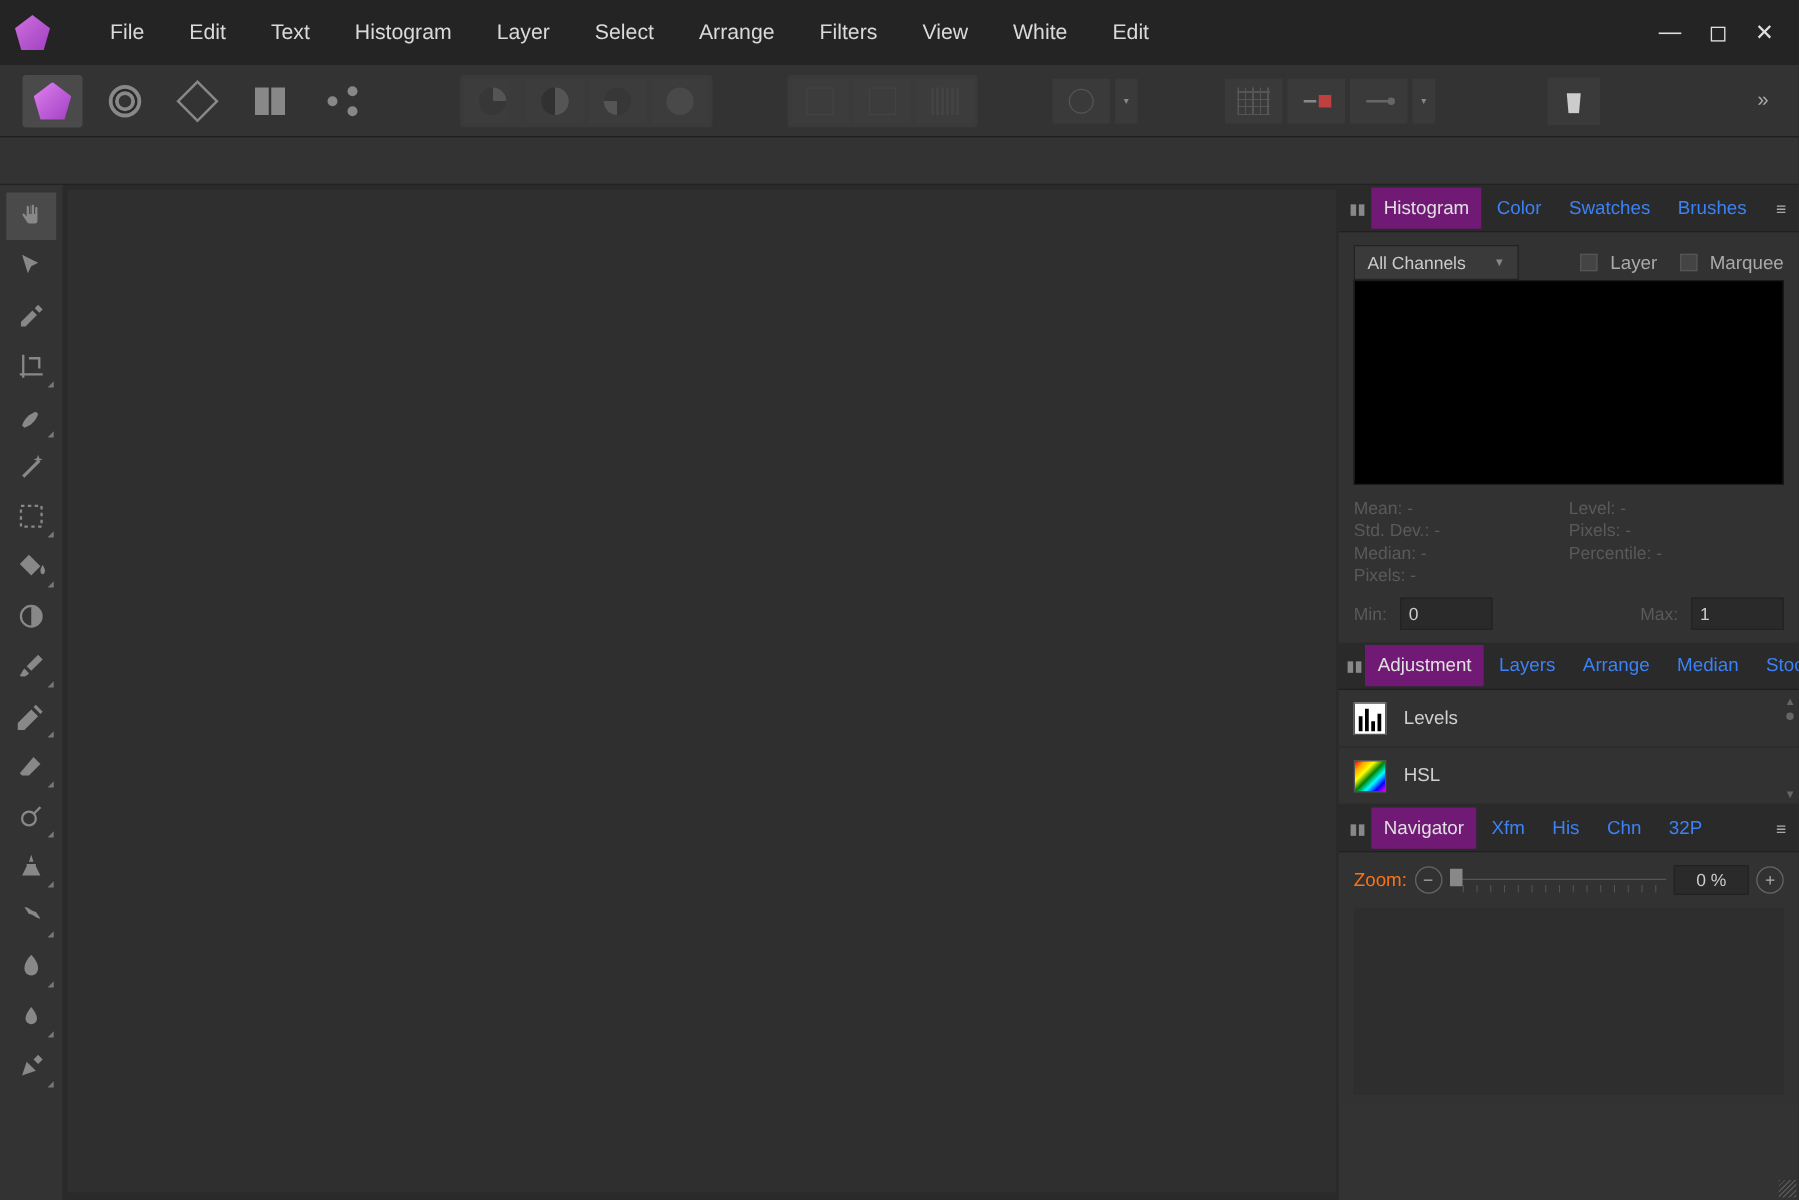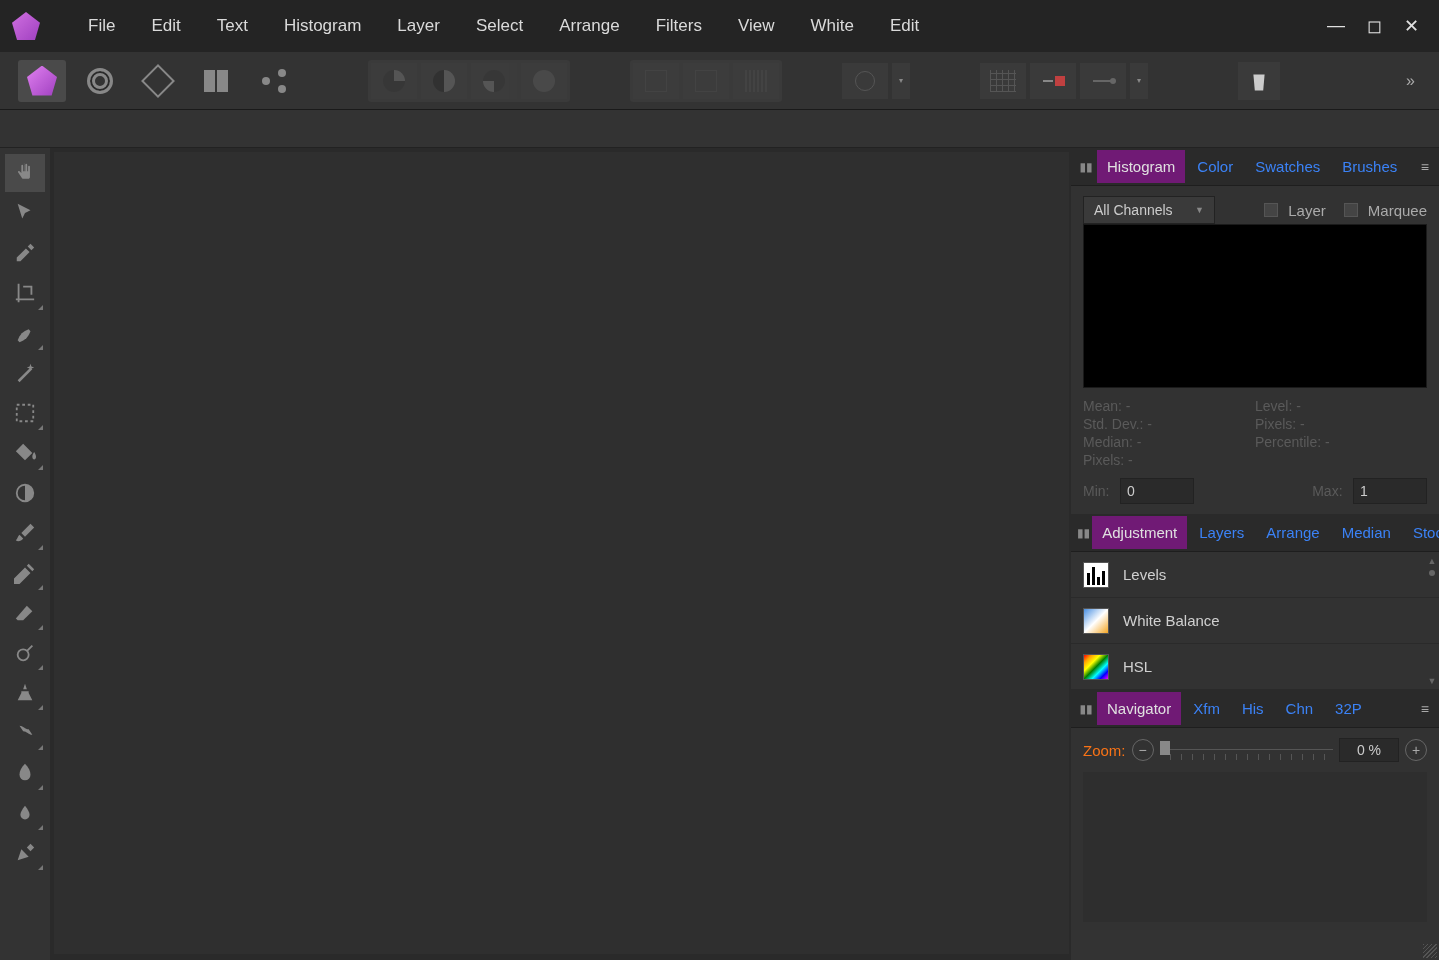--- a/index.html
+++ b/index.html
@@ -547,24 +547,20 @@
           <div class="adj-item">
             <div class="adj-swatch sw-levels">
                 <span style="height:60%"></span>
                 <span style="height:90%"></span>
                 <span style="height:40%"></span>
                 <span style="height:70%"></span>
               </div>
             <div class="adj-label">Levels</div>
           </div>
           <div class="adj-item">
-            <div class="adj-swatch sw-wb"></div>
-            <div class="adj-label">White Balance</div>
-          </div>
-          <div class="adj-item">
             <div class="adj-swatch sw-hsl"></div>
             <div class="adj-label">HSL</div>
           </div>
         </div>
         <div class="adj-scroll">
           <span class="arr">▲</span>
           <span style="width:6px;height:6px;border-radius:50%;background:#666;margin-top:4px;"></span>
           <span class="arr" style="margin-top:auto;">▼</span>
         </div>
       </div>

